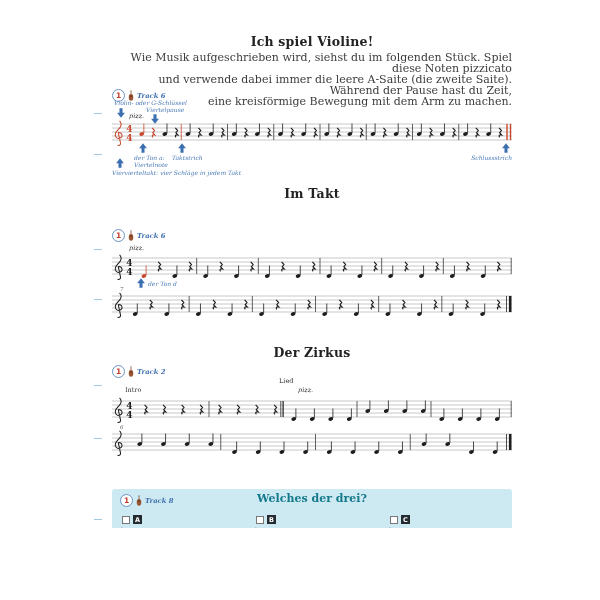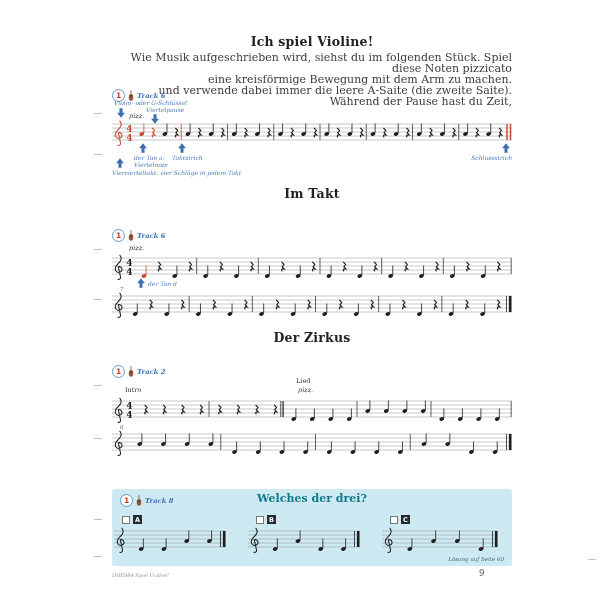--- a/index.html
+++ b/index.html
@@ -1,16 +1,16 @@
 <!DOCTYPE html>
 <html><head>
 <meta charset="utf-8">
 <style>
   html,body{margin:0;padding:0;background:#fff;}
-  .page{position:relative;width:600px;height:600px;background:#fff;overflow:hidden;
+  .page{position:relative;width:600px;height:528px;background:#fff;overflow:hidden;
         font-family:"DejaVu Serif",serif;color:#3b3b3b;}
   .content{position:absolute;left:112px;top:0;width:400px;height:600px;}
   .abs{position:absolute;}
   .h{font-weight:bold;font-size:12.5px;text-align:center;color:#222;width:100%;letter-spacing:.2px;}
   .para{font-size:11px;line-height:11px;text-align:right;color:#3c3c3c;width:100%;}
   .track{display:flex;align-items:center;gap:3px;}
   .cd{width:11px;height:11px;border:1px solid #6a93c4;border-radius:50%;background:#fff;
       color:#c43b2a;font-size:7.5px;font-weight:bold;display:flex;align-items:center;
       justify-content:center;font-family:"DejaVu Sans",sans-serif;flex:0 0 auto;}
   .vio{width:6px;height:13px;flex:0 0 auto;}
@@ -46,22 +46,22 @@
   <div class="trim" style="left:94px;top:438px;"></div>
   <div class="trim" style="left:94px;top:519px;"></div>
   <div class="trim" style="left:94px;top:556px;"></div>
   <div class="trim" style="left:588px;top:559px;"></div>
 
   <div class="content">
 
     <div class="abs h" style="top:34px;">Ich spiel Violine!</div>
     <div class="abs para" style="top:52px;">
       <div>Wie Musik aufgeschrieben wird, siehst du im folgenden Stück. Spiel diese Noten pizzicato</div>
+      <div>und verwende dabei immer die leere A-Saite (die zweite Saite). Während der Pause hast du Zeit,</div>
       <div>eine kreisförmige Bewegung mit dem Arm zu machen.</div>
-      <div>und verwende dabei immer die leere A-Saite (die zweite Saite). Während der Pause hast du Zeit,</div>
     </div>
 
     <div class="abs track" style="left:0;top:89px;">
       <span class="cd">
           <span>1</span>
         </span>
       <svg class="vio" viewBox="0 0 8 16">
           <line x1="4" y1="1" x2="4" y2="6" stroke="#6b3a22" stroke-width="1"></line>
           <ellipse cx="4" cy="10.5" rx="3" ry="4.4" fill="#9a5634"></ellipse>
           <ellipse cx="4" cy="8.8" rx="2.1" ry="1.5" fill="#7c4426"></ellipse>
@@ -291,36 +291,36 @@
           <line x1="341.1425" y1="23.3" x2="341.1425" y2="13.5" stroke="#1e1e1e" stroke-width="0.8"></line>
           <path d="M353.6841666666666,9.8 L356.08416666666665,12.5 L354.28416666666664,14.7 L356.28416666666664,17 C353.78416666666664,16.3 353.08416666666665,17.9 354.38416666666666,19.3" fill="none" stroke="#1e1e1e" stroke-width="1.15"></path>
           <ellipse cx="370.5758333333333" cy="24" rx="2.45" ry="1.75" transform="rotate(-18 370.5758333333333 24)" fill="#1e1e1e"></ellipse>
           <line x1="372.7258333333333" y1="23.3" x2="372.7258333333333" y2="13.5" stroke="#1e1e1e" stroke-width="0.8"></line>
           <path d="M385.2674999999999,9.8 L387.66749999999996,12.5 L385.86749999999995,14.7 L387.86749999999995,17 C385.36749999999995,16.3 384.66749999999996,17.9 385.9675,19.3" fill="none" stroke="#1e1e1e" stroke-width="1.15"></path>
           <line x1="394.5" y1="6" x2="394.5" y2="22" stroke="#1e1e1e" stroke-width="0.8"></line>
           <line x1="398.2" y1="6" x2="398.2" y2="22" stroke="#1e1e1e" stroke-width="2.6"></line>
         </svg>
     </div>
 
-    <div class="abs h" style="top:330px;">Der Zirkus</div>
+    <div class="abs h" style="top:345px;">Der Zirkus</div>
     <div class="abs track" style="left:0;top:365px;">
       <span class="cd">
           <span>1</span>
         </span>
       <svg class="vio" viewBox="0 0 8 16">
           <line x1="4" y1="1" x2="4" y2="6" stroke="#6b3a22" stroke-width="1"></line>
           <ellipse cx="4" cy="10.5" rx="3" ry="4.4" fill="#9a5634"></ellipse>
           <ellipse cx="4" cy="8.8" rx="2.1" ry="1.5" fill="#7c4426"></ellipse>
         </svg>
       <span class="track-label">Track 2</span>
     </div>
 
     <div class="nb" style="top:377px;height:46px;">
       <span class="pizz" style="left:13px;top:9px;font-style:normal;text-align:center;">Intro</span>
-      <span class="pizz" style="left:184px;top:0;font-style:normal;">Lied</span>
+      <span class="pizz" style="left:167px;top:0;font-style:normal;">Lied</span>
       <span class="pizz" style="left:186px;top:9px;">pizz.</span>
       <svg class="staff" style="top:18px;" viewBox="0 0 400 34" width="400" height="34">
           <line x1="0" y1="6" x2="400" y2="6" stroke="#9a9a9a" stroke-width="0.55"></line>
           <line x1="0" y1="10" x2="400" y2="10" stroke="#9a9a9a" stroke-width="0.55"></line>
           <line x1="0" y1="14" x2="400" y2="14" stroke="#9a9a9a" stroke-width="0.55"></line>
           <line x1="0" y1="18" x2="400" y2="18" stroke="#9a9a9a" stroke-width="0.55"></line>
           <line x1="0" y1="22" x2="400" y2="22" stroke="#9a9a9a" stroke-width="0.55"></line>
           <path transform="translate(1.5,0)" d="M6.3,3.2 C7.8,5 8,7.4 6.6,9.4 C5,11.7 2.5,13.3 1.9,15.8 C1.3,18.2 3,20.3 5.2,20.4 C7.3,20.5 8.8,18.9 8.5,17 C8.2,15.2 6.4,14.2 4.8,14.8 L7,24.8 C7.4,26.5 6,27.8 4.4,27.3" fill="none" stroke="#1e1e1e" stroke-width="1.05" stroke-linecap="round"></path>
           <text x="17.5" y="13.6" text-anchor="middle" font-size="9" font-weight="bold" font-family="DejaVu Serif,serif" fill="#1e1e1e">4</text>
           <text x="17.5" y="22.8" text-anchor="middle" font-size="9" font-weight="bold" font-family="DejaVu Serif,serif" fill="#1e1e1e">4</text>

